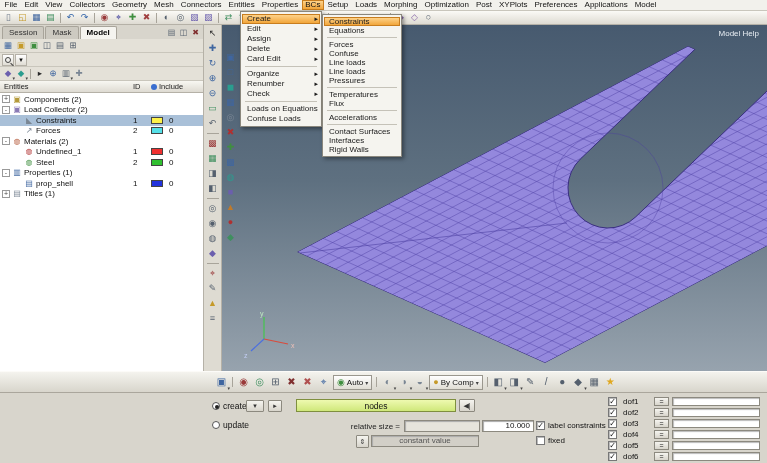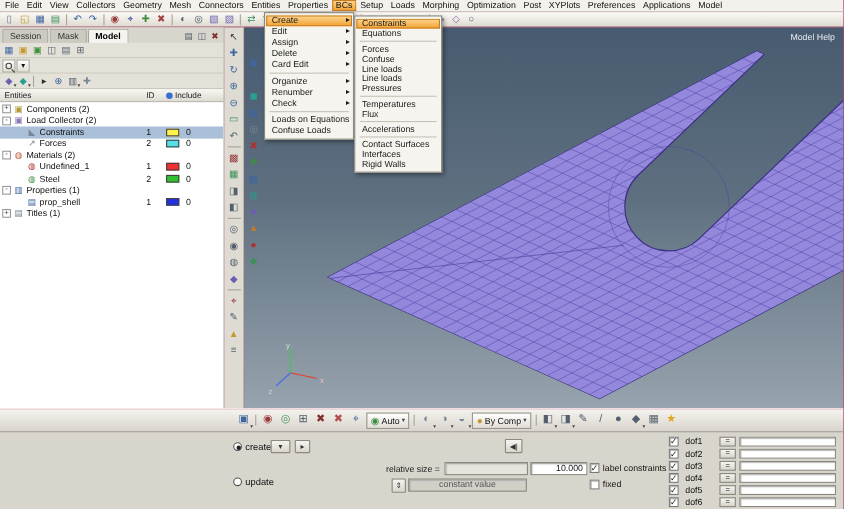--- a/index.html
+++ b/index.html
@@ -650,26 +650,27 @@
       <div class="ic15">
         <span class="gl" style="color: rgb(224, 168, 32);">★</span>
       </div>
     </div>
 
   <div class="panel-area">
     <div class="radio-row" style="left:212px;top:8px">
         <span class="radio checked"></span>
         <span>create</span>
       </div>
-    <div class="radio-row" style="left:212px;top:40px">
+    <div class="radio-row" style="left:212px;top:27px">
         <span class="radio"></span>
         <span>update</span>
       </div>
     <div class="pbtn" style="left:246px;top:7px;width:18px">▾</div>
     <div class="pbtn" style="left:268px;top:7px;width:14px">▸</div>
+    <div class="nodes-btn" style="left:296px;top:6px">nodes</div>
     <div class="pbtn" style="left:459px;top:6px;width:16px;height:13px">◀|</div>
 
     <div class="plabel" style="left:300px;top:29px;width:100px;text-align:right">relative size =</div>
     <div class="pfield slider" style="left:404px;top:27px;width:76px"></div>
     <div class="pfield value" style="left:482px;top:27px;width:52px">10.000</div>
 
     <div class="check-row" style="left:536px;top:28px">
         <span class="cbox" id="cb-label">✓</span>
         <span>label constraints</span>
       </div>

